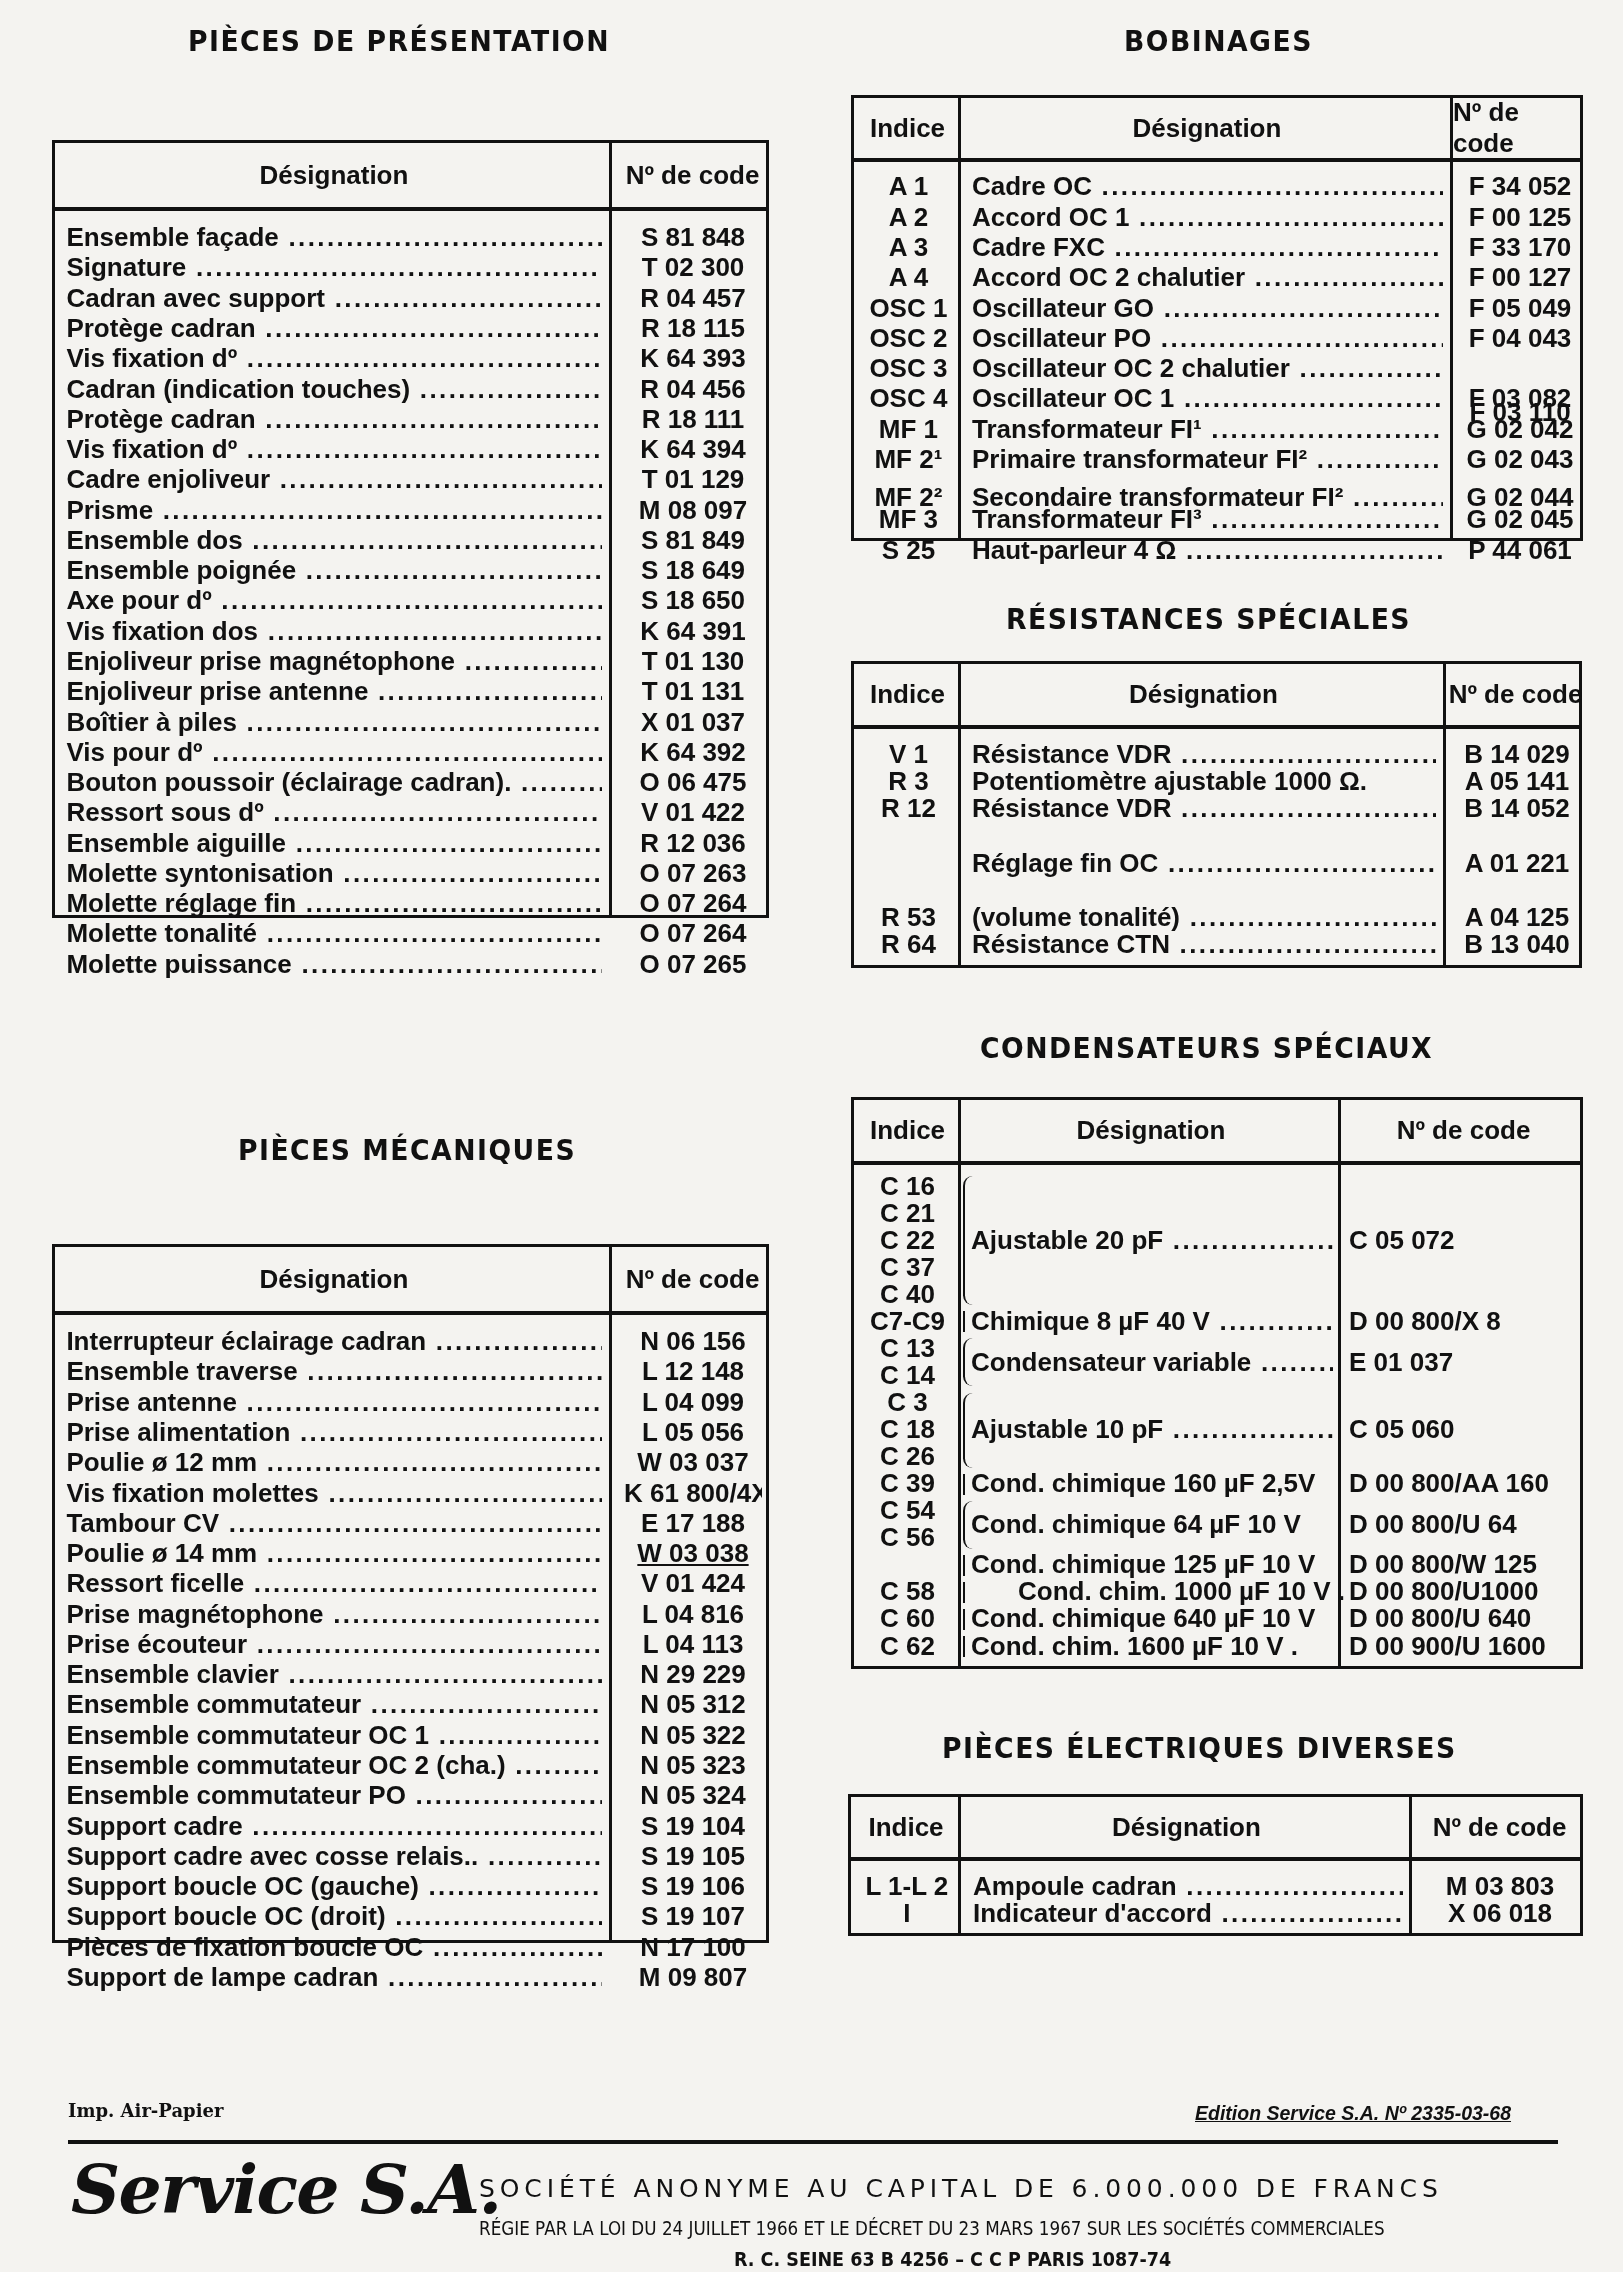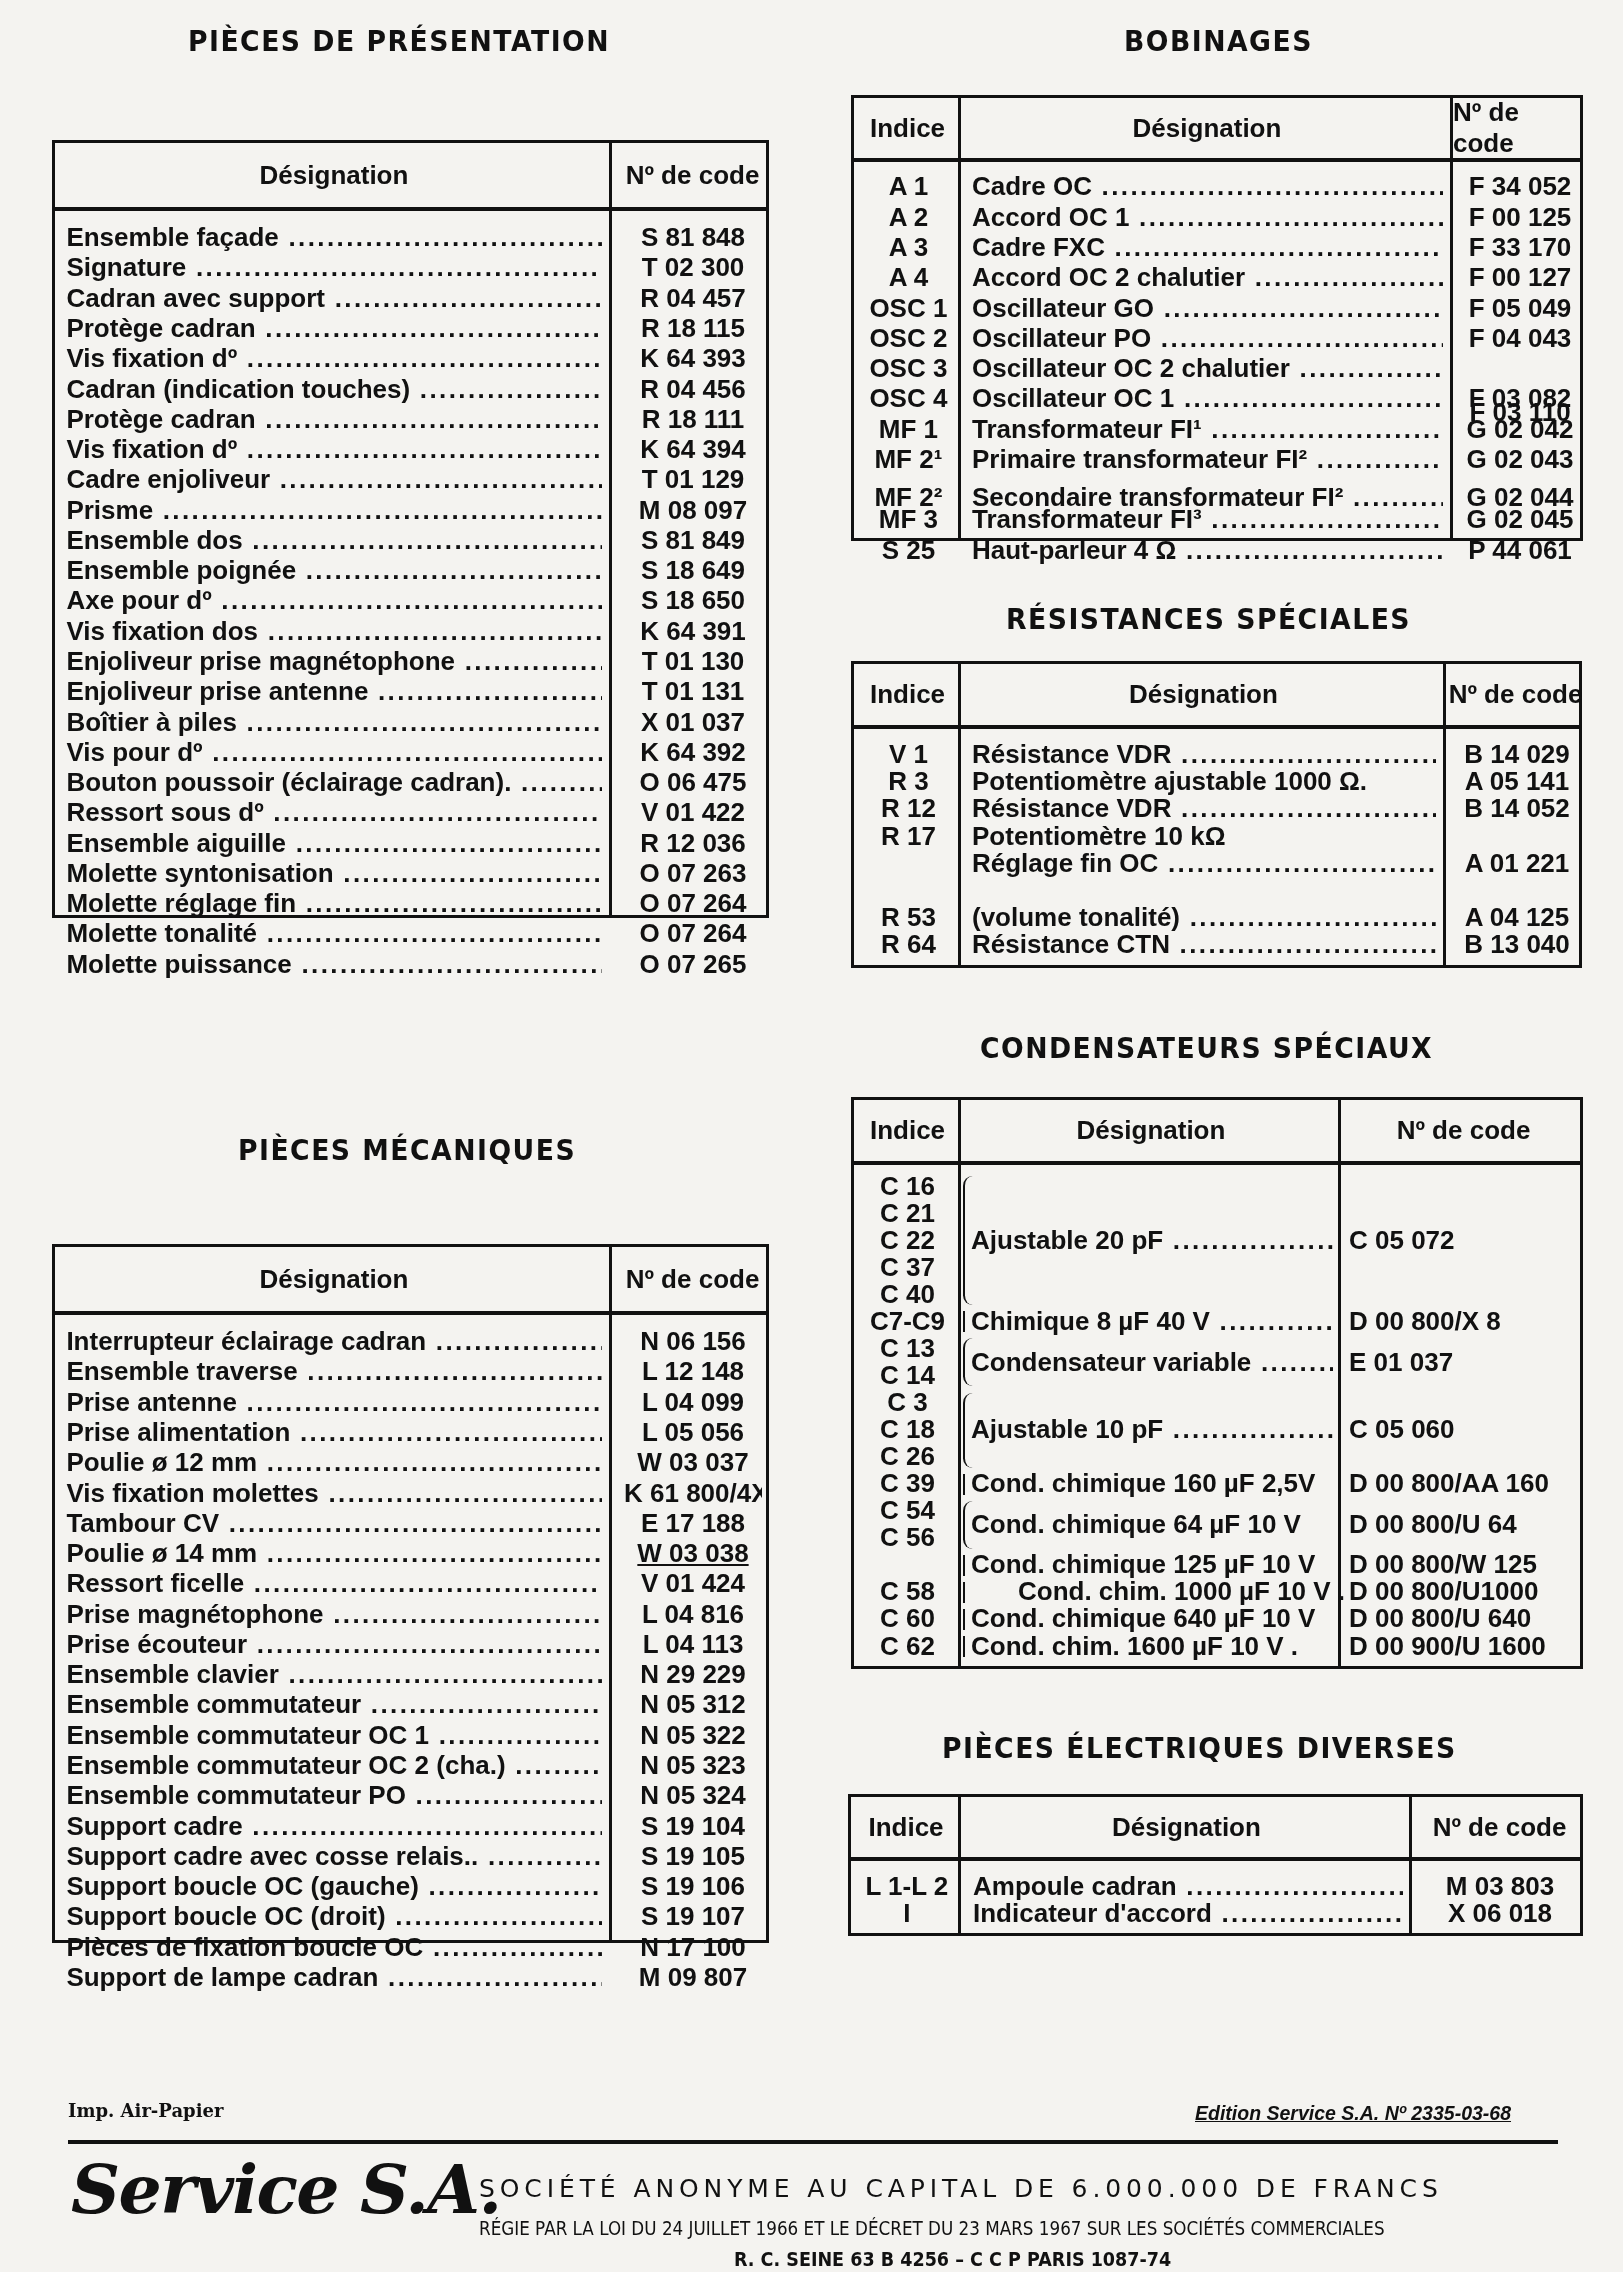--- a/index.html
+++ b/index.html
@@ -355,25 +355,20 @@
       <div class="row" style="top: 104px;">
         <div class="cell idx" style="left: 11.4px; width: 86px;">R 3</div>
         <div class="cell desig" style="left: 118px; width: 464px;"><span class="txt">Potentiomètre ajustable 1000 Ω.</span></div>
         <div class="cell code" style="left: 604px; width: 118px;">A 05 141</div>
       </div>
       <div class="row" style="top: 131px;">
         <div class="cell idx" style="left: 11.4px; width: 86px;">R 12</div>
         <div class="cell desig" style="left: 118px; width: 464px;"><span class="txt">Résistance VDR</span><span class="dots"> ......................................................................</span></div>
         <div class="cell code" style="left: 604px; width: 118px;">B 14 052</div>
       </div>
-      <div class="row" style="top: 159px;">
-        <div class="cell idx" style="left: 11.4px; width: 86px;">R 17</div>
-        <div class="cell desig" style="left: 118px; width: 464px;"><span class="txt">Potentiomètre 10 kΩ</span></div>
-        <div class="cell code" style="left: 604px; width: 118px;"></div>
-      </div>
       <div class="row" style="top: 186px;">
         <div class="cell idx" style="left: 11.4px; width: 86px;"></div>
         <div class="cell desig" style="left: 118px; width: 464px;"><span class="txt">Réglage fin OC</span><span class="dots"> ......................................................................</span></div>
         <div class="cell code" style="left: 604px; width: 118px;">A 01 221</div>
       </div>
       <div class="row" style="top: 240px;">
         <div class="cell idx" style="left: 11.4px; width: 86px;">R 53</div>
         <div class="cell desig" style="left: 118px; width: 464px;"><span class="txt">(volume tonalité)</span><span class="dots"> ......................................................................</span></div>
         <div class="cell code" style="left: 604px; width: 118px;">A 04 125</div>
       </div>

